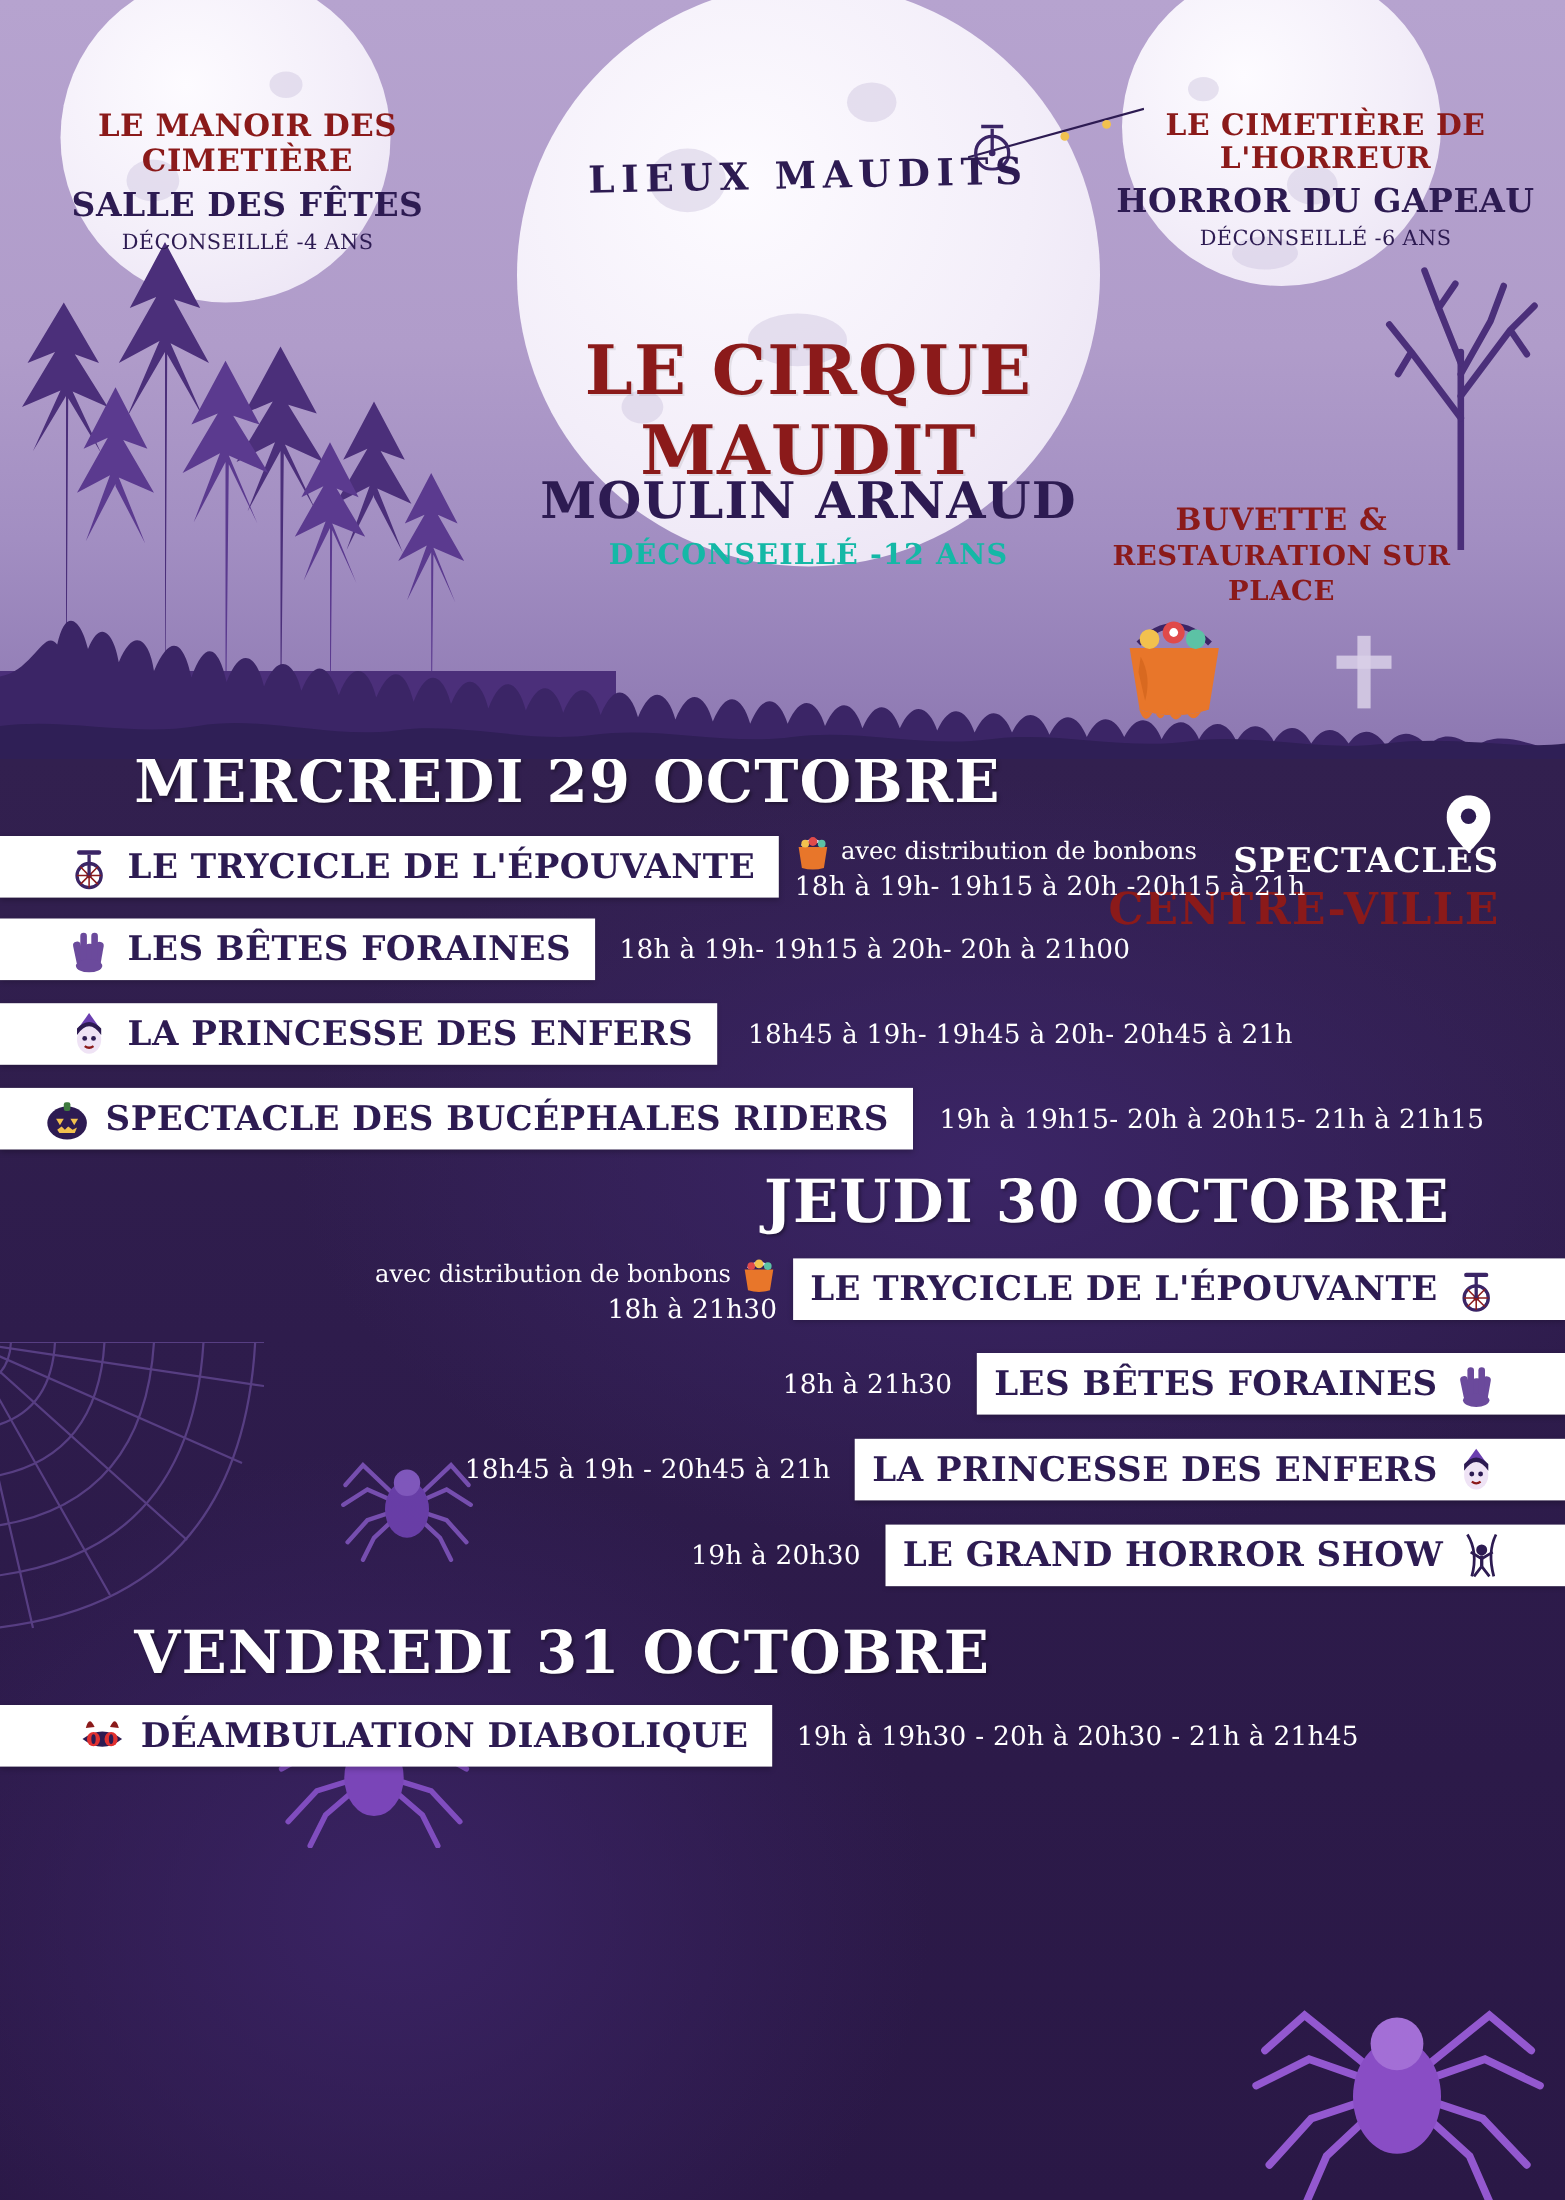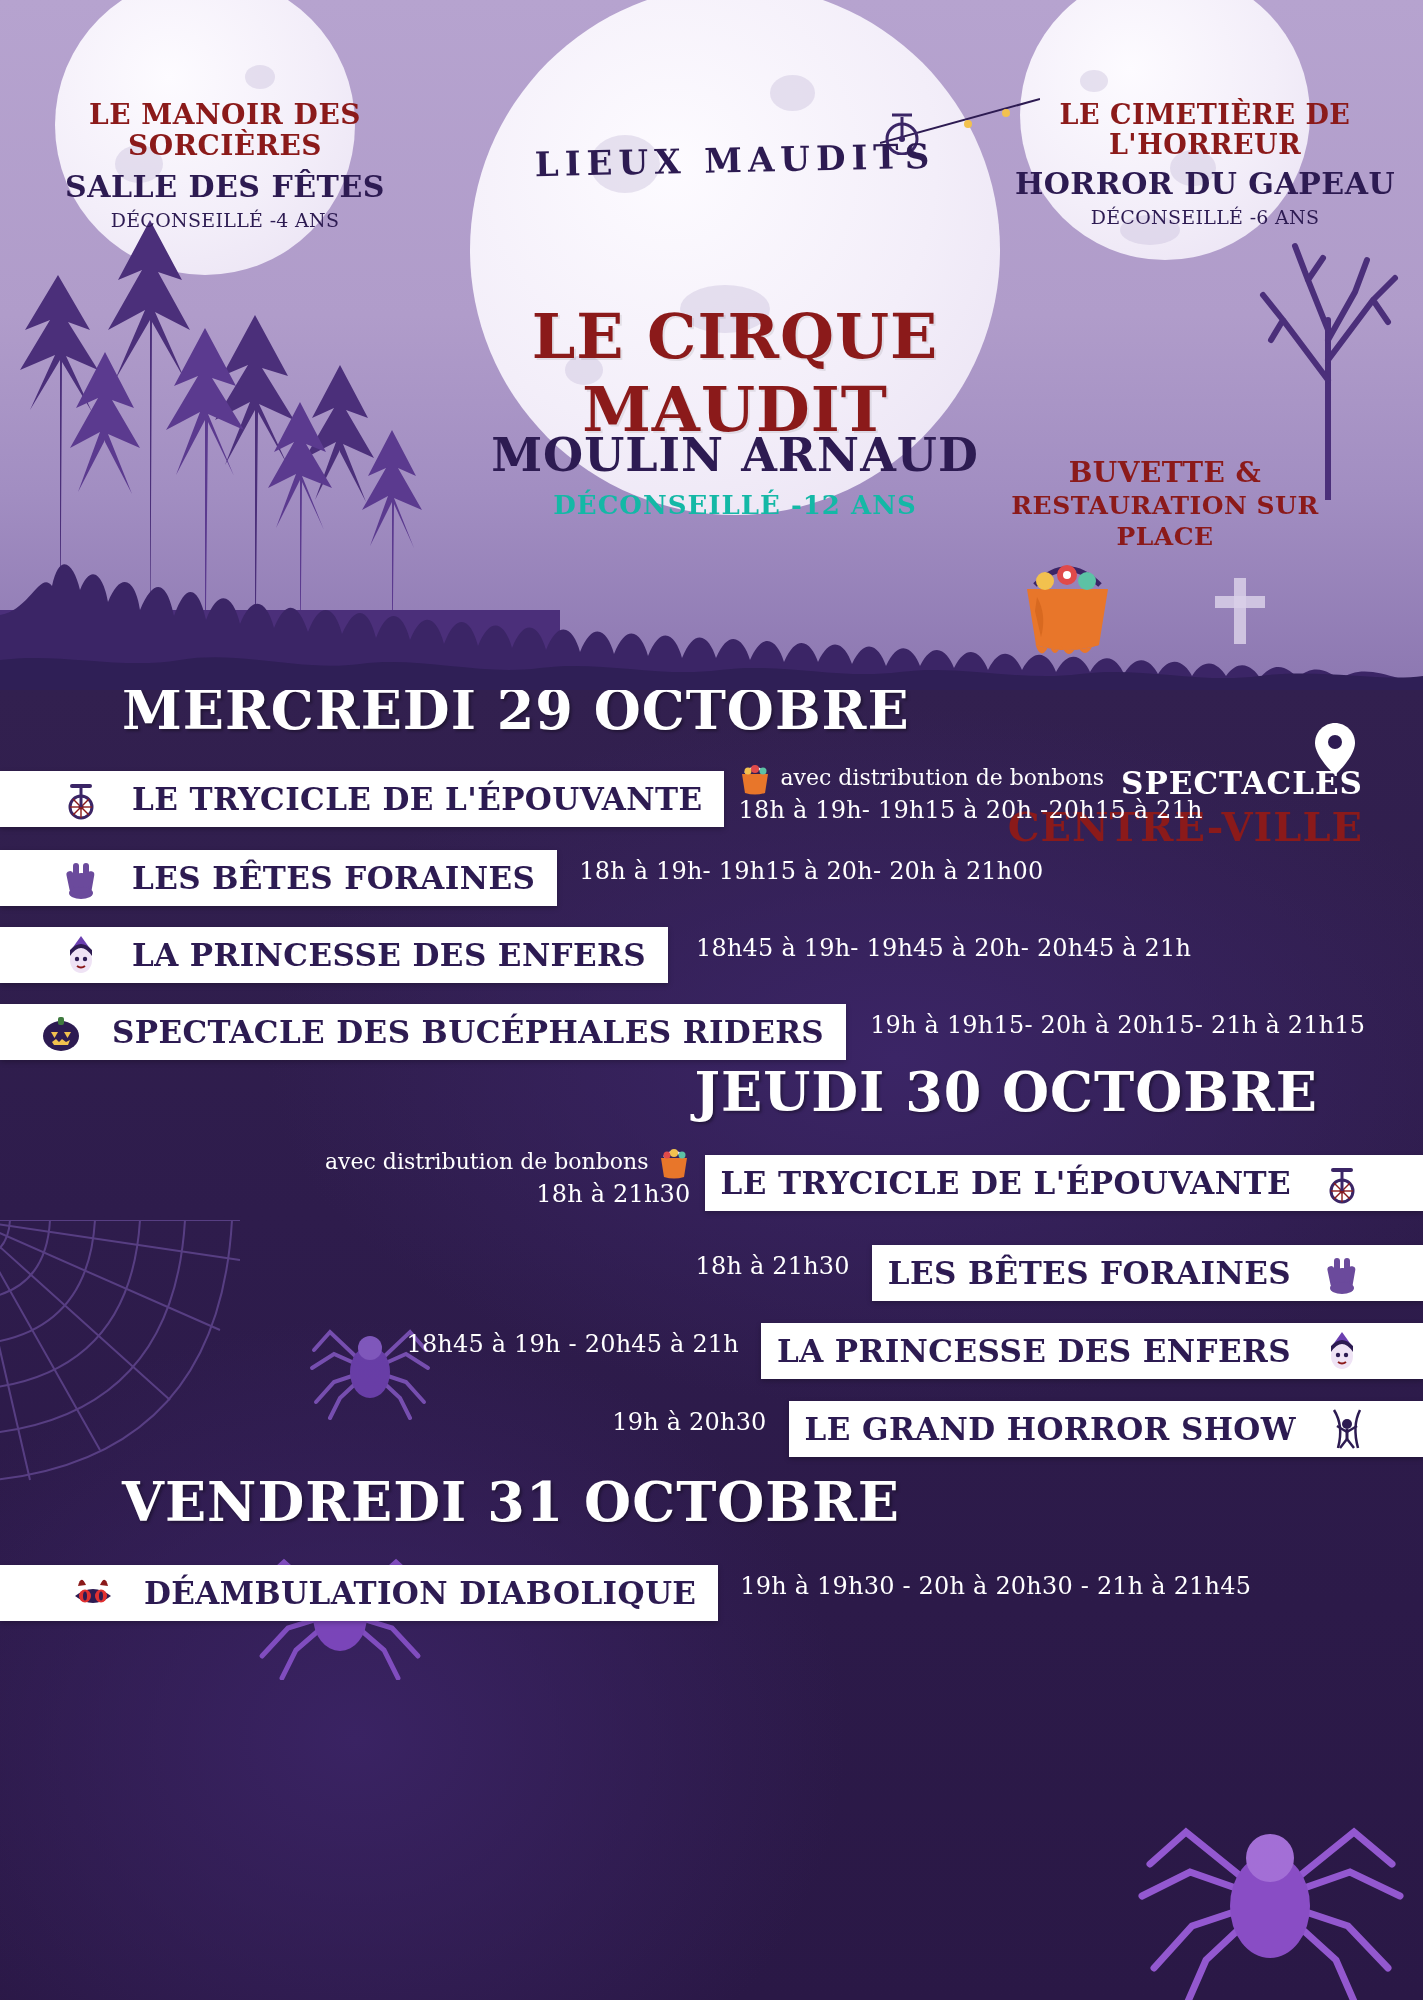--- a/index.html
+++ b/index.html
@@ -173,24 +173,23 @@
     letter-spacing: 1px;
     text-shadow: 2px 2px 3px rgba(0,0,0,0.35);
   }
 
   
   .row { position: absolute; display: flex; align-items: center; }
   .plaque {
     background: #ffffff;
     display: flex;
     align-items: center;
-    gap: 30px;
+    gap: 14px;
     padding: 7px 22px 7px 16px;
     box-shadow: 0 2px 5px rgba(0,0,0,0.25);
-    margin-top: 15px;
   }
   .plaque .label {
     font-family: "DejaVu Serif", serif;
     font-weight: bold;
     font-size: 31px;
     color: #2d1b52;
     letter-spacing: 0.4px;
     white-space: nowrap;
   }
   .times {
@@ -298,21 +297,21 @@
     </svg>
 
     <svg class="cross" viewBox="0 0 70 75">
       <rect x="29" y="8" width="12" height="66" fill="#d9d0e8" opacity="0.85"></rect>
       <rect x="10" y="26" width="50" height="12" fill="#d9d0e8" opacity="0.85"></rect>
     </svg>
   </div>
 
   <div class="topwrap">
     <div class="venue left">
-      <div class="vname">LE MANOIR DES SORCIÈRES</div>
+      <div class="vname">LE MANOIR DES CIMETIÈRE</div>
       <div class="vplace">SALLE DES FÊTES</div>
       <div class="vage">DÉCONSEILLÉ -4 ANS</div>
     </div>
 
     <div class="venue right">
       <div class="vname">LE CIMETIÈRE DE L'HORREUR</div>
       <div class="vplace">HORROR DU GAPEAU</div>
       <div class="vage">DÉCONSEILLÉ -6 ANS</div>
     </div>
 

